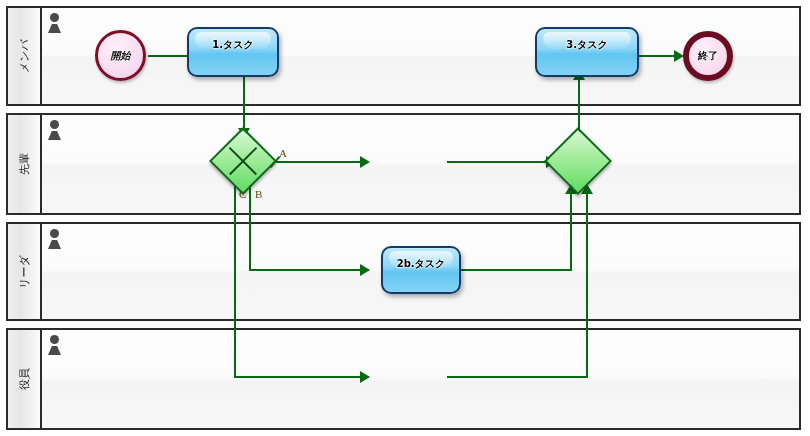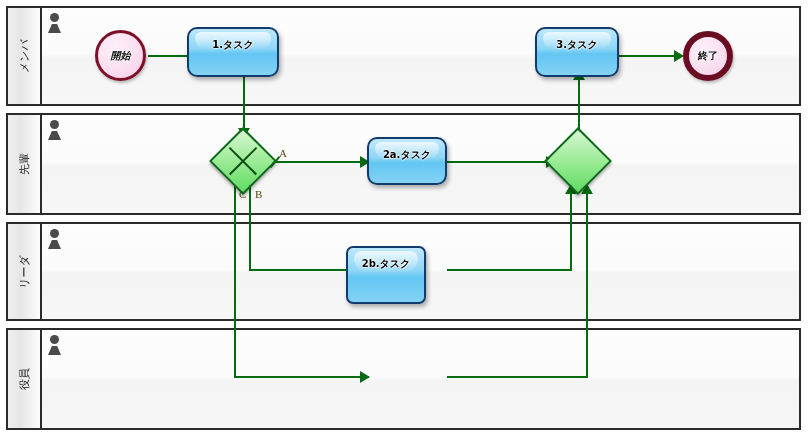--- a/index.html
+++ b/index.html
@@ -233,42 +233,39 @@
   <div class="arrow arrow-r" style="left:674px;top:50px;"></div>
 
   <div class="event event-start" style="left:95px;top:30px;width:51px;height:51px;font-style:italic;">
     <span class="event-label">開始</span>
   </div>
 
   <div class="task" style="left:187px;top:27px;width:92px;height:50px;">
     <div class="task-label">1.タスク</div>
   </div>
 
-  <div class="task" style="left:535px;top:27px;width:84px;height:50px;padding-left:25px;">
+  <div class="task" style="left:535px;top:27px;width:104px;height:50px;padding-left:25px;">
     <div class="task-label">3.タスク</div>
   </div>
 
   <div class="event event-end" style="left:683px;top:31px;width:50px;height:50px;">
     <span class="event-label">終了</span>
   </div>
 
   <div class="gw" style="left:219px;top:137px;">
     <div class="gw-diamond"></div>
     <div class="gw-x">
         <span class="a"></span>
         <span class="b"></span>
       </div>
   </div>
 
   <div class="gw" style="left:554px;top:137px;">
     <div class="gw-diamond"></div>
   </div>
 
-  <div class="task" style="left:367px;top:137px;width:80px;height:48px;">
-    <div class="task-label">2a.タスク</div>
-  </div>
-
-  <div class="task" style="left:346px;top:246px;width:80px;height:58px;border-radius:7px;">
+
+  <div class="task" style="left:381px;top:246px;width:80px;height:48px;">
     <div class="task-label">2b.タスク</div>
   </div>
 
 
 </div>
 
 </body></html>

